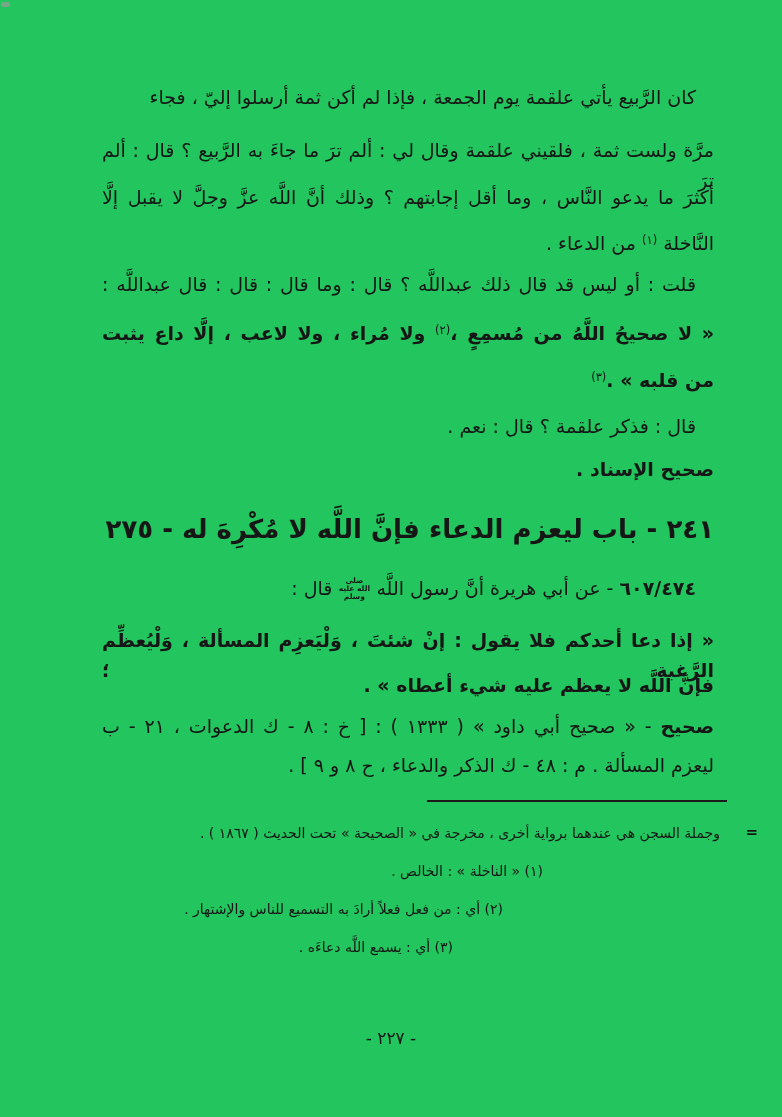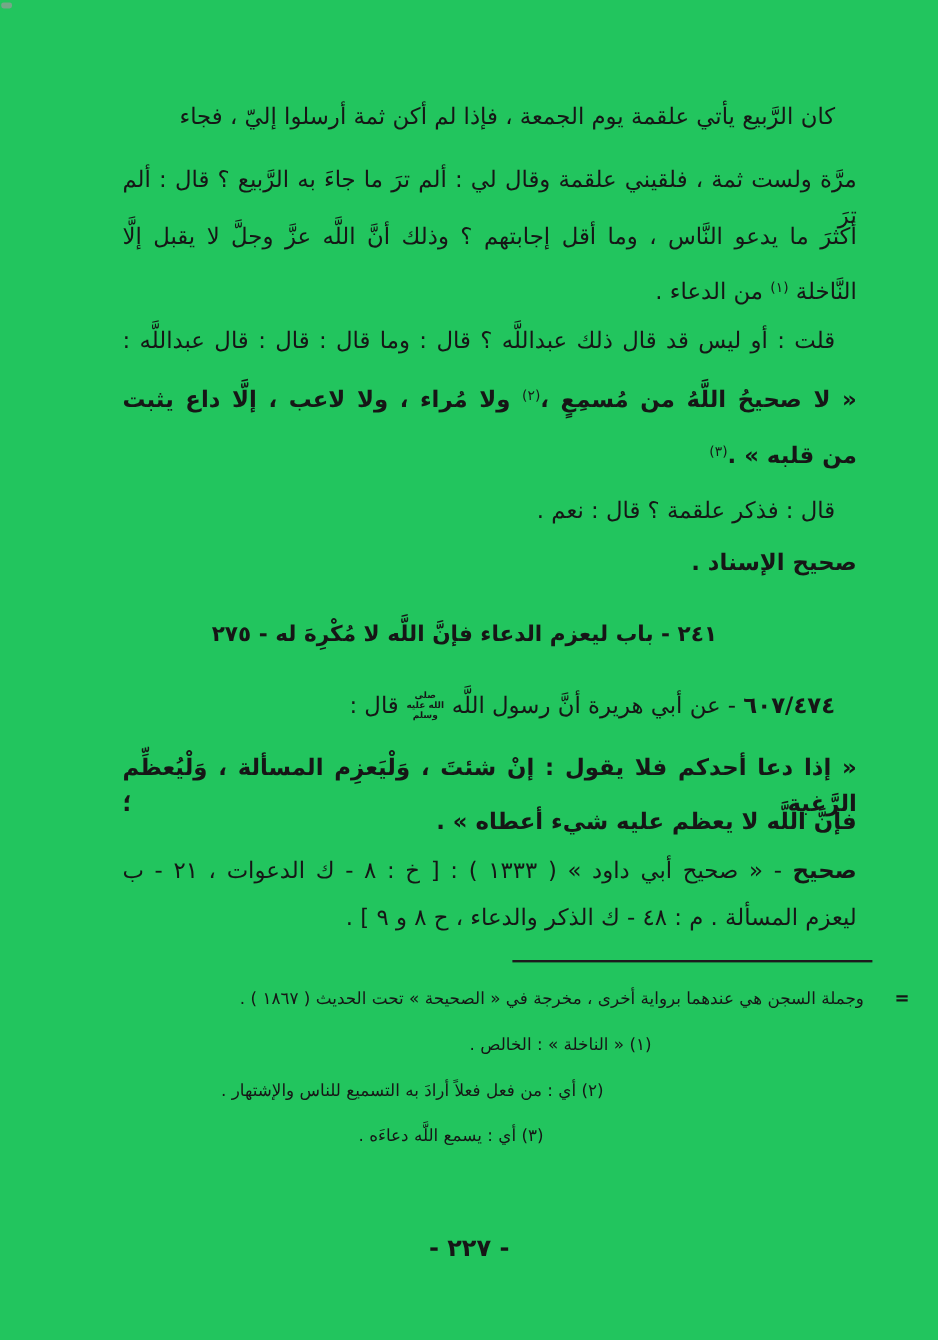--- a/index.html
+++ b/index.html
@@ -21,22 +21,21 @@
   }
   .just{text-align:justify;text-align-last:justify;margin-left:42px;}
   .indent{padding-right:18px;}
   .bold{font-weight:bold;}
   sup.fn{
     font-size:11.5px;line-height:0;vertical-align:6px;
     font-weight:normal;
   }
   .heading{
     position:absolute;right:68px;left:60px;top:512px;
-    font-size:18px;line-height:34px;font-weight:bold;
-    text-align:center;
+    font-size:26px;line-height:34px;font-weight:bold;
   }
   .pbuh{
     display:inline-block;width:32px;
     font-size:7.5px;line-height:1.08;text-align:center;
     vertical-align:-4px;font-weight:bold;
     word-break:keep-all;
   }
   .fnline{
     position:absolute;
     font-size:14px;line-height:24px;text-align:right;
@@ -44,21 +43,21 @@
   .fnsep{
     position:absolute;top:800px;right:55px;width:300px;height:0;
     border-top:2px solid #1c1c1c;
   }
   .fnmark{
     position:absolute;top:823px;right:24px;
     font-size:15px;font-weight:bold;
   }
   .pagenum{
     position:absolute;left:0;right:0;top:1028px;
-    text-align:center;font-size:20px;font-weight:bold;
+    text-align:center;font-size:17px;font-weight:normal;
     letter-spacing:1px;
   }
   .speck{
     position:absolute;top:2px;right:772px;width:9px;height:5px;
     background:#9a9a9a;border-radius:2px;opacity:.7;
   }
 </style>
 </head>
 <body>
 

